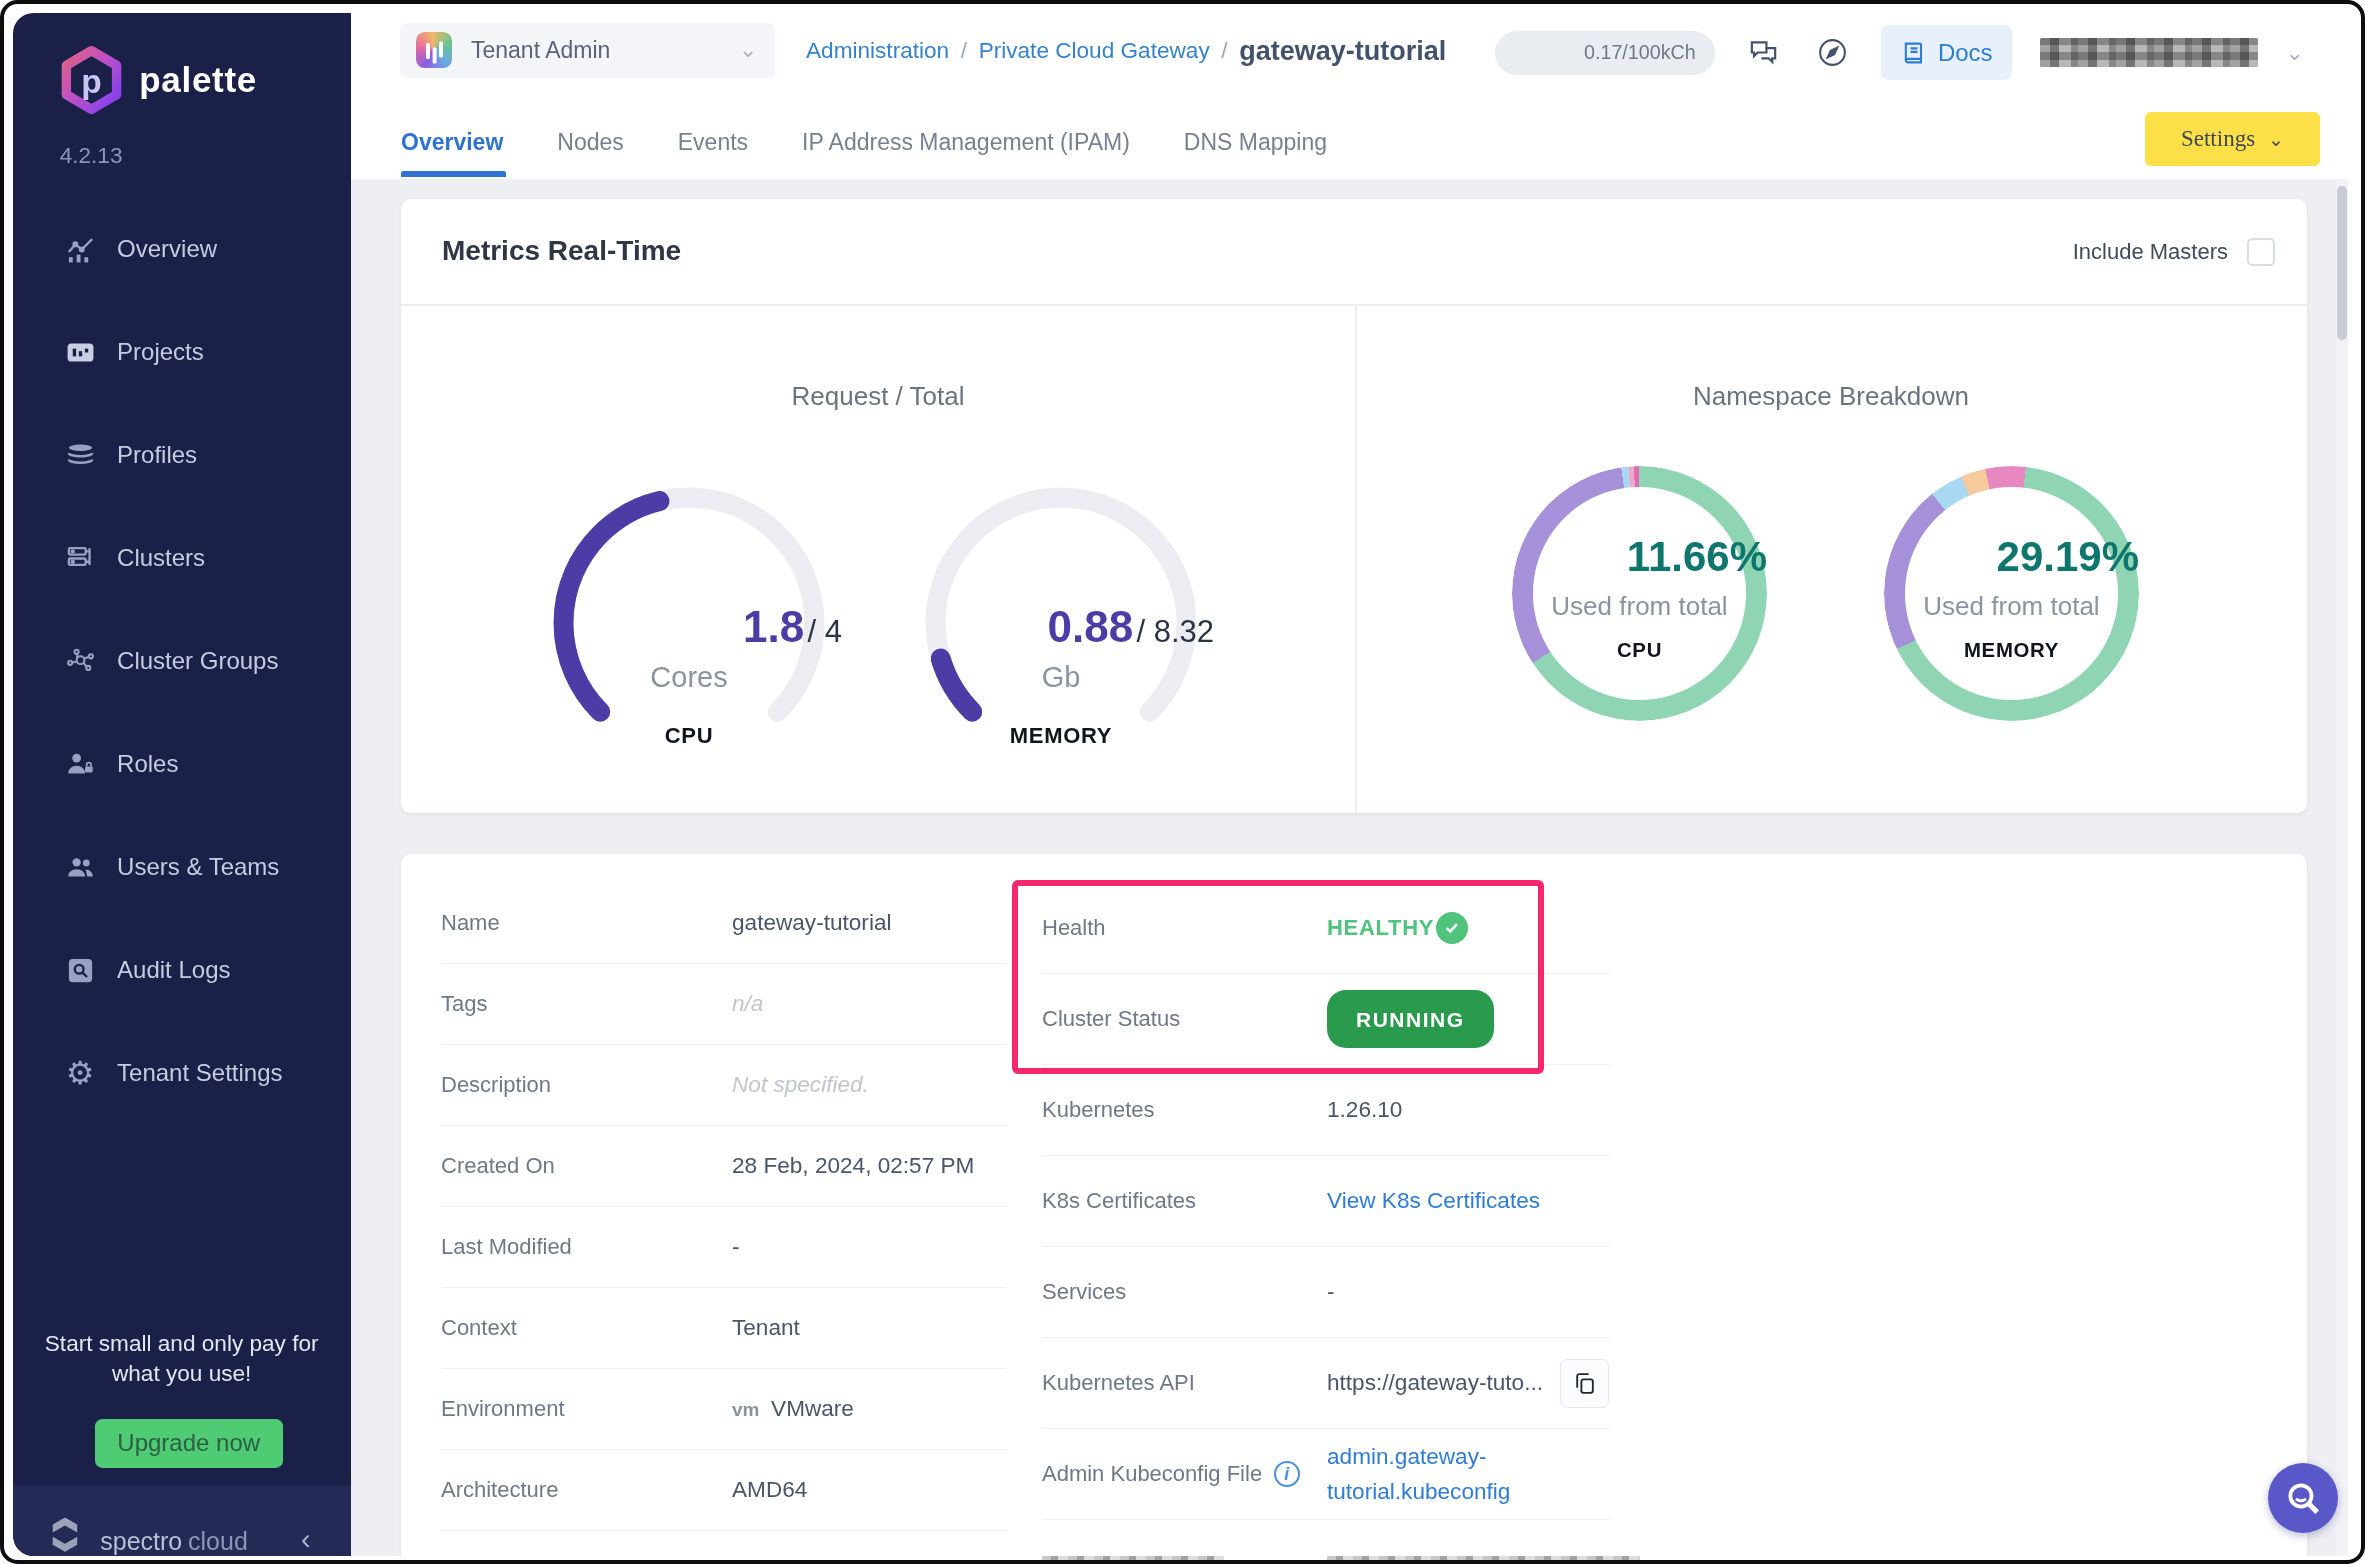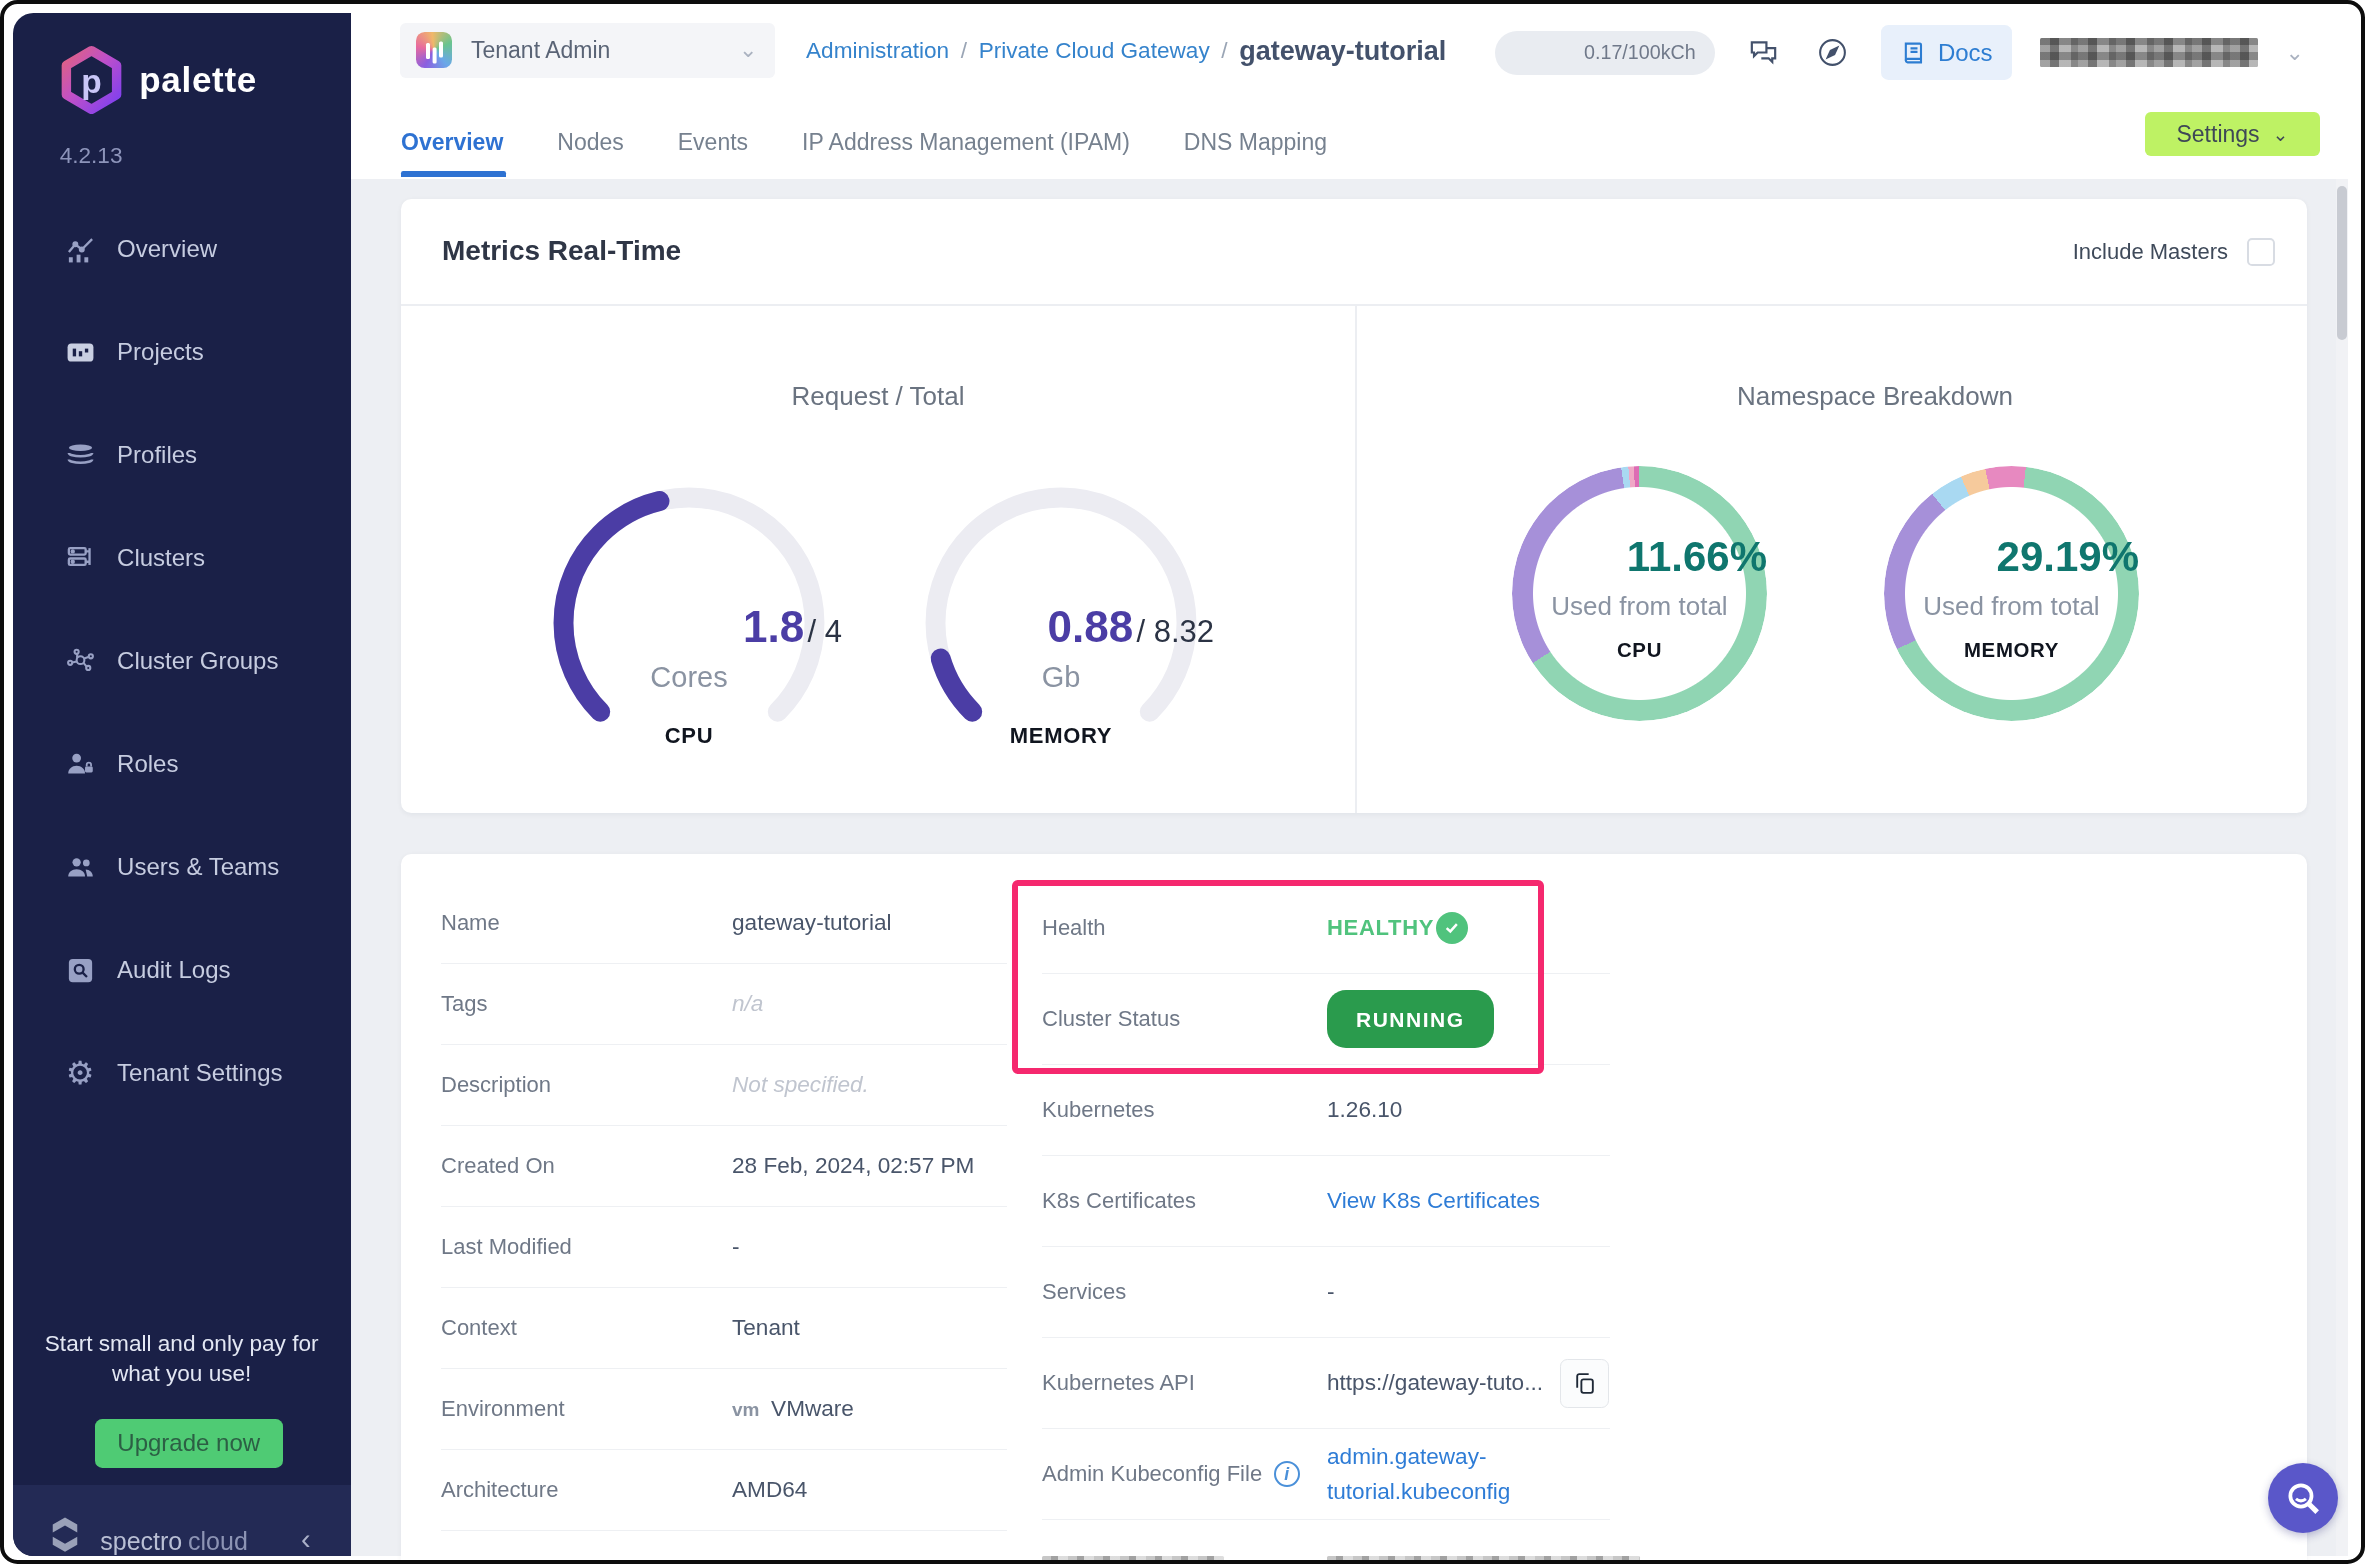--- a/index.html
+++ b/index.html
@@ -58,39 +58,39 @@
                repeating-linear-gradient(0deg,#d0d0d0 0 7.3px,#9a9a9a 7.3px 14.6px);
     background-blend-mode:multiply;}
   .user-chev{color:#aab2c0;font-size:22px;cursor:pointer;}
   
   .tabs{position:absolute;left:397px;top:103px;display:flex;gap:54px;height:70px;}
   .tab{font-size:23px;color:#76818f;display:flex;align-items:center;position:relative;
     cursor:pointer;font-weight:500;}
   .tab.active{color:#2e72d2;font-weight:600;}
   .tab.active:after{content:"";position:absolute;left:0;right:-2.9px;bottom:0;height:5.8px;
     background:#2e72d2;border-radius:2.2px 2.2px 0 0;}
-  .settings-btn{position:absolute;left:2141px;top:108px;width:175px;height:44px;
-    background:#bef264;border-radius:5.8px;display:flex;align-items:center;justify-content:center;
-    gap:13px;cursor:pointer;}
+  .settings-btn{position:absolute;left:2141px;top:108px;width:175px;height:54px;
+    background:#fde047;border-radius:5.8px;display:flex;align-items:center;justify-content:center;
+    gap:13px;cursor:pointer;font-family:Liberation Serif, serif;}
   .settings-btn span{color:#3e4756;font-size:23px;}
   .settings-btn .chev{color:#3e4756;font-size:19px;}
   
   .content-bg{position:absolute;left:347px;top:175px;right:13px;bottom:4.4px;background:#edeff3;}
   .card{position:absolute;background:#fff;border-radius:10.2px;box-shadow:0 1.5px 5.8px rgba(20,30,60,.05);}
   .metrics-card{left:397px;top:195px;width:1906px;height:614px;}
   .metrics-title{position:absolute;left:41px;top:36px;font-size:28px;font-weight:600;color:#2f3646;}
   .include{position:absolute;right:32px;top:39px;display:flex;align-items:center;gap:19px;}
   .include-label{font-size:22px;color:#3f4a5a;}
   .checkbox{width:28px;height:28px;border:2.2px solid #d8dce3;border-radius:5.1px;background:#fff;
     cursor:pointer;box-sizing:border-box;}
   .metrics-divider-h{position:absolute;left:0;right:0;top:105px;height:1.5px;background:#eceef2;}
   .metrics-divider-v{position:absolute;left:954px;top:105px;bottom:0;width:1.5px;background:#eceef2;}
   .section-title{position:absolute;top:182px;font-size:26px;color:#6a7380;text-align:center;}
   .st-left{left:0;width:954px;}
-  .st-right{left:954px;width:952px;padding-left:44px;}
+  .st-right{left:954px;width:952px;}
   
   .gauge{position:absolute;width:306px;height:306px;}
   .gauge svg{position:absolute;left:0;top:0;}
   .gauge-track{fill:none;stroke:#ececf2;stroke-width:13;stroke-linecap:round;}
   .gauge-fill{fill:none;stroke:#4b3da5;stroke-width:13;stroke-linecap:round;}
   .gauge-line{position:absolute;left:0;width:100%;top:132px;text-align:right;}
   .gauge-val{font-size:44px;font-weight:bold;color:#4b3da5;}
   .gauge-sep{font-size:31px;color:#2b3344;}
   .gauge-total{font-size:31px;color:#2b3344;}
   .gauge-unit{position:absolute;left:0;width:100%;top:191px;text-align:center;

